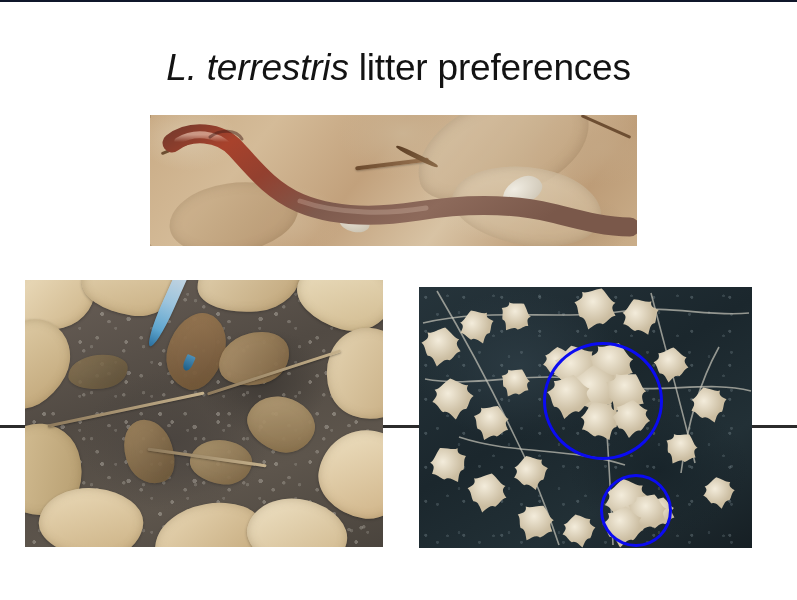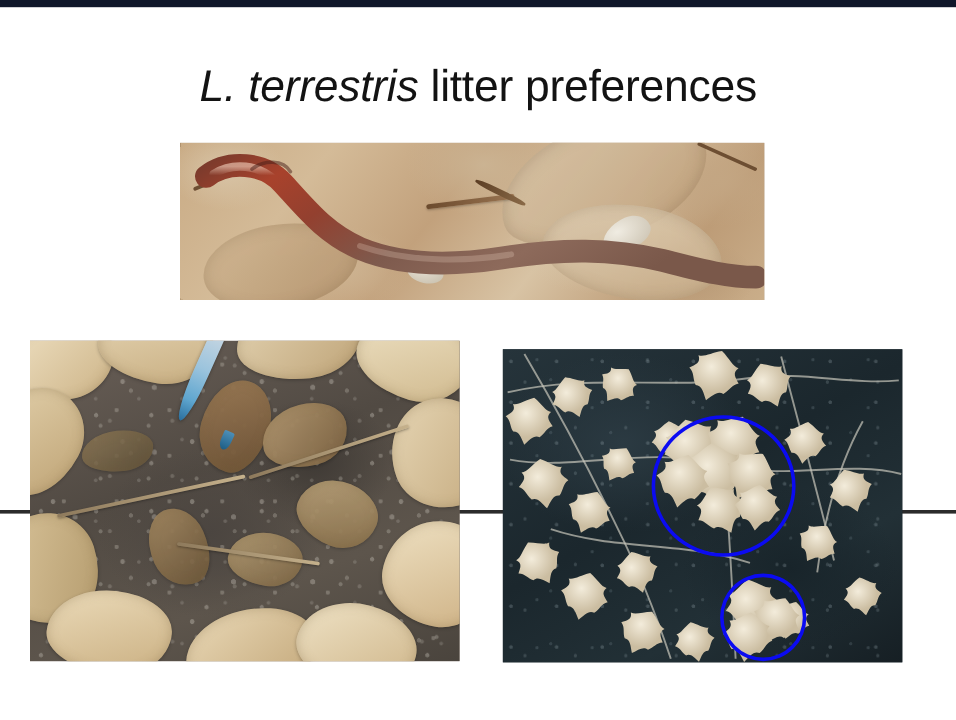--- a/index.html
+++ b/index.html
@@ -14,21 +14,21 @@
     overflow: hidden;
     font-family: "Liberation Sans", sans-serif;
   }
 
   #slide {
     position: absolute;
     left: 0; top: 0;
     width: 797px;
     height: 428px;
     background: #ffffff;
-    border-top: 6px solid #0f172a;
+    border-top: 2px solid #0f172a;
     border-bottom: 3px solid #2b2b2b;
     box-sizing: border-box;
   }
 
   
   #slide-title {
     position: absolute;
     left: 0;
     top: 44px;
     width: 797px;

